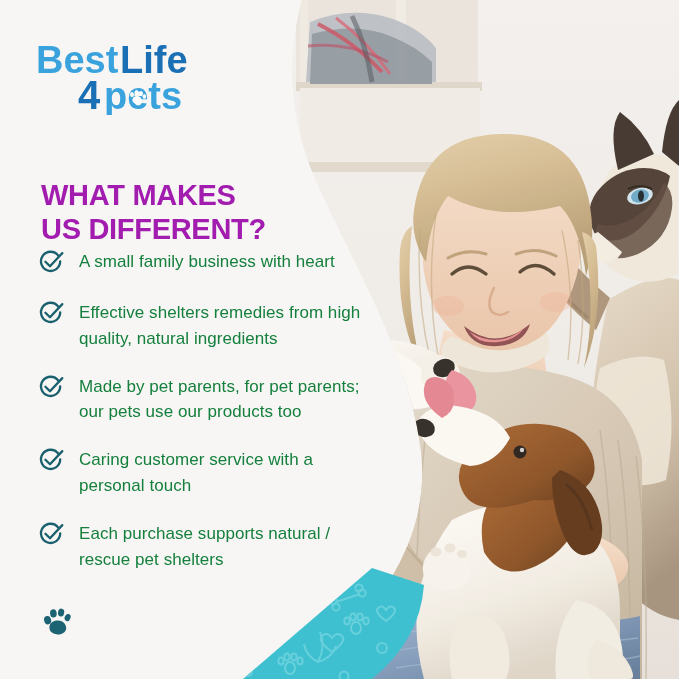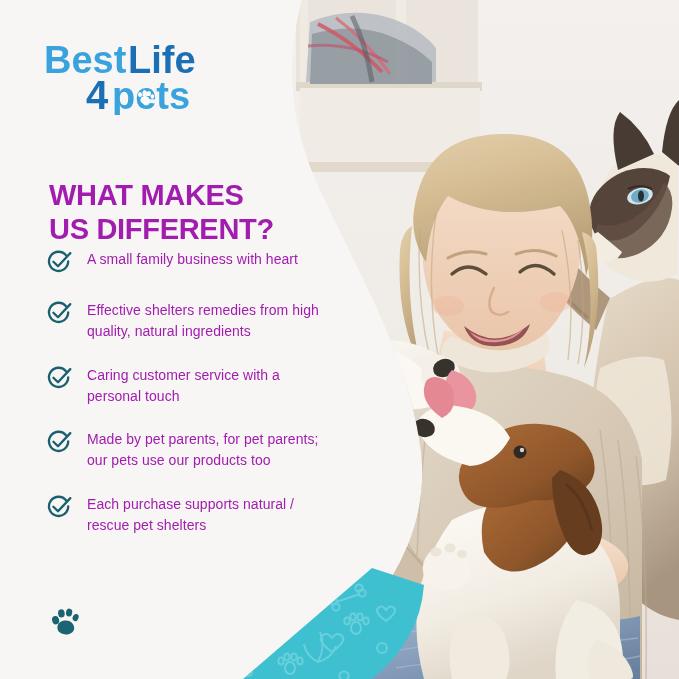--- a/index.html
+++ b/index.html
@@ -35,21 +35,21 @@
   .accent-wrap {
     position: absolute;
     left: 0; top: 0;
     width: 679px; height: 679px;
     pointer-events: none;
   }
 
   
   .content {
     position: absolute;
-    left: 16px; top: 0;
+    left: 8px; top: 0;
     width: 300px;
     height: 679px;
   }
 
   
   .logo {
     position: absolute;
     left: 28px;
     top: 33px;
     width: 180px;
@@ -90,23 +90,23 @@
     flex: 0 0 auto;
     width: 26px;
     height: 26px;
     margin-top: 1px;
     margin-right: 15px;
   }
   .item .tick svg { display: block; }
   .item .txt {
     font-family: "Liberation Sans", sans-serif;
     font-weight: 300;
-    font-size: 14px;
+    font-size: 17px;
     line-height: 1.52;
-    color: #a21caf;
+    color: #15803d;
     letter-spacing: 0.05px;
     white-space: pre-line;
     padding-top: 1px;
   }
 
   
   .paw {
     position: absolute;
     left: 31px;
     top: 604px;
@@ -474,33 +474,33 @@
 quality, natural ingredients</span>
       </div>
 
       <div class="item">
         <span class="tick">
           <svg viewBox="0 0 26 26" width="26" height="26" xmlns="http://www.w3.org/2000/svg">
             <path d="M20.3 6.6 A9.6 9.6 0 1 0 22.2 12.3" fill="none" stroke="#19606e" stroke-width="2.3" stroke-linecap="round"></path>
             <path d="M7.4 12.7 l4.6 4.6 L24.3 4.1" fill="none" stroke="#19606e" stroke-width="2.3" stroke-linecap="round" stroke-linejoin="round"></path>
           </svg>
         </span>
-        <span class="txt">Caring customer service with a
-personal touch</span>
+        <span class="txt">Made by pet parents, for pet parents;
+our pets use our products too</span>
       </div>
 
       <div class="item">
         <span class="tick">
           <svg viewBox="0 0 26 26" width="26" height="26" xmlns="http://www.w3.org/2000/svg">
             <path d="M20.3 6.6 A9.6 9.6 0 1 0 22.2 12.3" fill="none" stroke="#19606e" stroke-width="2.3" stroke-linecap="round"></path>
             <path d="M7.4 12.7 l4.6 4.6 L24.3 4.1" fill="none" stroke="#19606e" stroke-width="2.3" stroke-linecap="round" stroke-linejoin="round"></path>
           </svg>
         </span>
-        <span class="txt">Made by pet parents, for pet parents;
-our pets use our products too</span>
+        <span class="txt">Caring customer service with a
+personal touch</span>
       </div>
 
       <div class="item">
         <span class="tick">
           <svg viewBox="0 0 26 26" width="26" height="26" xmlns="http://www.w3.org/2000/svg">
             <path d="M20.3 6.6 A9.6 9.6 0 1 0 22.2 12.3" fill="none" stroke="#19606e" stroke-width="2.3" stroke-linecap="round"></path>
             <path d="M7.4 12.7 l4.6 4.6 L24.3 4.1" fill="none" stroke="#19606e" stroke-width="2.3" stroke-linecap="round" stroke-linejoin="round"></path>
           </svg>
         </span>
         <span class="txt">Each purchase supports natural /

